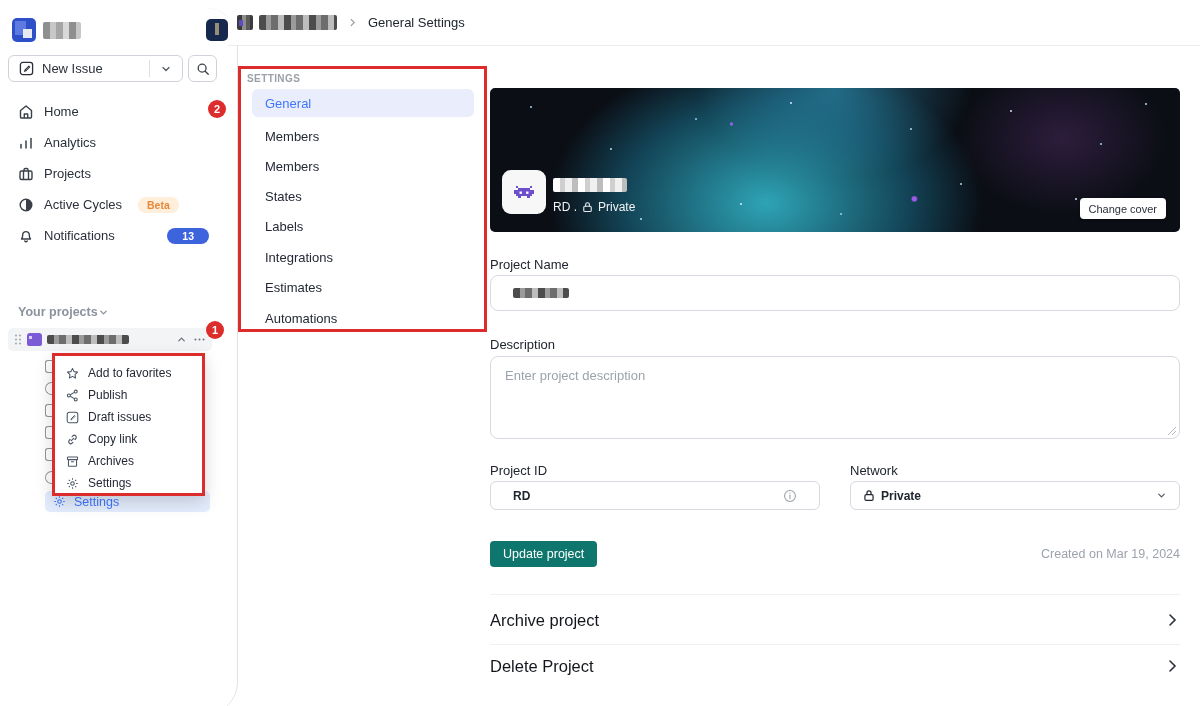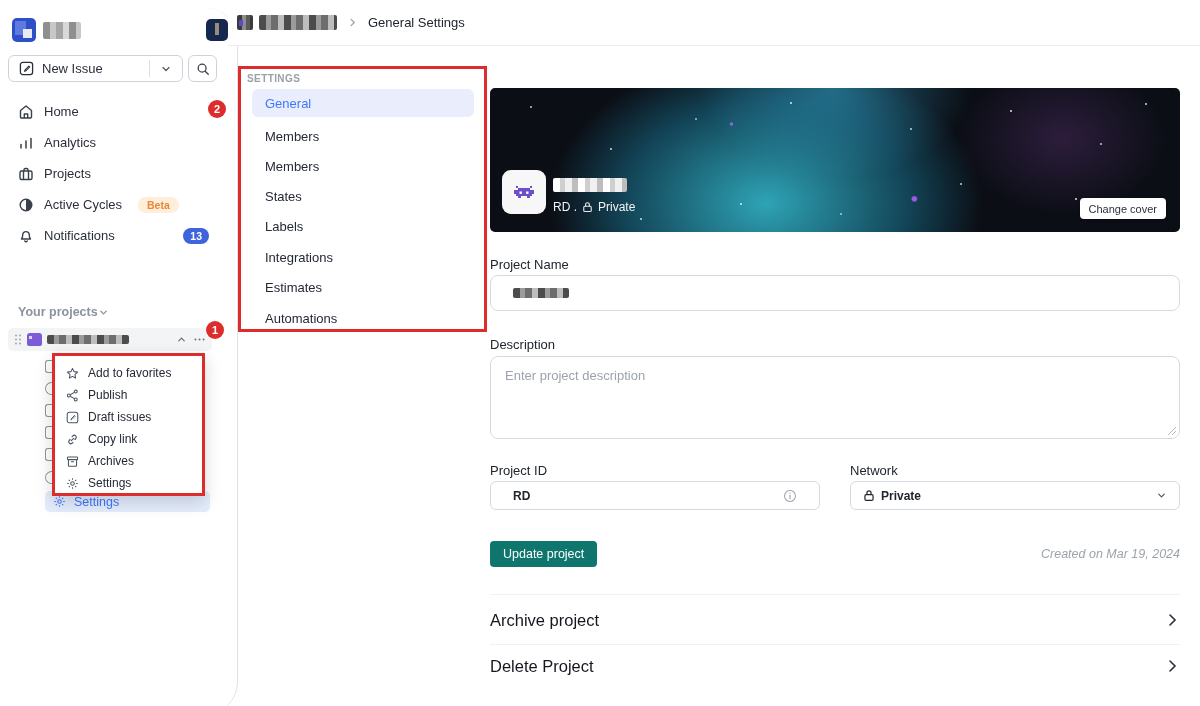--- a/index.html
+++ b/index.html
@@ -28,21 +28,21 @@
   .new-issue-btn { display:flex; align-items:center; height:27px; width:175px; border:1px solid #cfd3d9; border-radius:6px; background:#fff; }
   .new-issue-main { display:flex; align-items:center; gap:8px; padding:0 10px; flex:1; color:#2a2f3a; font-size:13px; font-weight:500; }
   .new-issue-split { width:1px; height:17px; background:#dcdfe4; }
   .new-issue-caret { width:32px; display:flex; align-items:center; justify-content:center; color:#555c68; }
   .search-btn { width:29px; height:27px; border:1px solid #cfd3d9; border-radius:6px; background:#fff; display:flex; align-items:center; justify-content:center; color:#3a3f49; }
 
   .nav { position:absolute; left:8px; top:88px; width:211px; }
   .nav-item { display:flex; align-items:center; gap:10px; height:31px; padding:0 10px; border-radius:6px; color:#2a2f3a; font-size:13px; font-weight:500; position:relative; }
   .nav-item .ic { color:#3a4049; flex:0 0 auto; }
   .badge-beta { margin-left:6px; background:#ffeeda; color:#e8883b; font-size:10.5px; font-weight:600; padding:2px 9px; border-radius:9px; }
-  .badge-count { margin-left:auto; background:#3d63dd; color:#fff; font-size:10.5px; font-weight:600; padding:2px 7px; border-radius:9px; }
+  .badge-count { margin-left:auto; background:#3d63dd; color:#fff; font-size:10.5px; font-weight:600; padding:2px 15px; border-radius:9px; }
 
   .your-projects { position:absolute; left:18px; top:297px; display:flex; align-items:center; gap:0; color:#8c939e; font-size:12.5px; font-weight:600; }
 
   .project-row { position:absolute; left:8px; top:320px; width:204px; height:23px; background:#f3f4f6; border-radius:5px; display:flex; align-items:center; padding:0 6px; gap:5px; }
   .drag-dots { color:#a8adb5; }
   .proj-emoji { width:15px; height:13px; background:#7b5bd6; border-radius:3px 3px 2px 2px; position:relative; }
   .proj-emoji:before { content:""; position:absolute; left:2px; top:3px; width:3px; height:3px; background:#d9d2f5; }
   .proj-name { width:82px; height:9px; }
   .proj-controls { margin-left:auto; display:flex; align-items:center; gap:6px; color:#6b7280; }
 
@@ -108,21 +108,21 @@
 
   .lbl-project-id { position:absolute; top:375px; }
   .input-project-id { position:absolute; top:393px; width:330px; height:29px; border:1px solid #d6dae0; border-radius:6px; display:flex; align-items:center; padding:12px 22px; font-size:12px; font-weight:600; color:#20252e; }
   .pid-info { margin-left:auto; color:#9aa0a8; }
 
   .lbl-network { position:absolute; left:360px; top:375px; }
   .select-network { position:absolute; left:360px; top:393px; width:330px; height:29px; border:1px solid #d6dae0; border-radius:6px; display:flex; align-items:center; gap:6px; padding:0 12px; font-size:12px; font-weight:600; color:#20252e; }
   .net-caret { margin-left:auto; color:#555c68; }
 
   .update-btn { position:absolute; left:0; top:453px; height:26px; padding:0 13px; background:#0f766e; color:#fff; border:none; border-radius:4px; font-size:12.5px; font-weight:500; font-family:inherit; }
-  .created-on { position:absolute; right:0; top:459px; font-size:12.5px; font-style:italic; color:#9ca3ad; }
+  .created-on { position:absolute; right:0; top:459px; font-size:12.5px; color:#9ca3ad; }
 
   .danger-divider { position:absolute; left:0; width:690px; height:1px; background:#f0f1f3; }
   .danger-row { position:absolute; left:0; width:690px; height:24px; display:flex; align-items:center; justify-content:space-between; color:#14171d; font-size:16.5px; font-weight:500; }
   .danger-row .ic { color:#2a2f3a; }
 </style>
 </head>
 <body>
 
 <div class="app">
 

